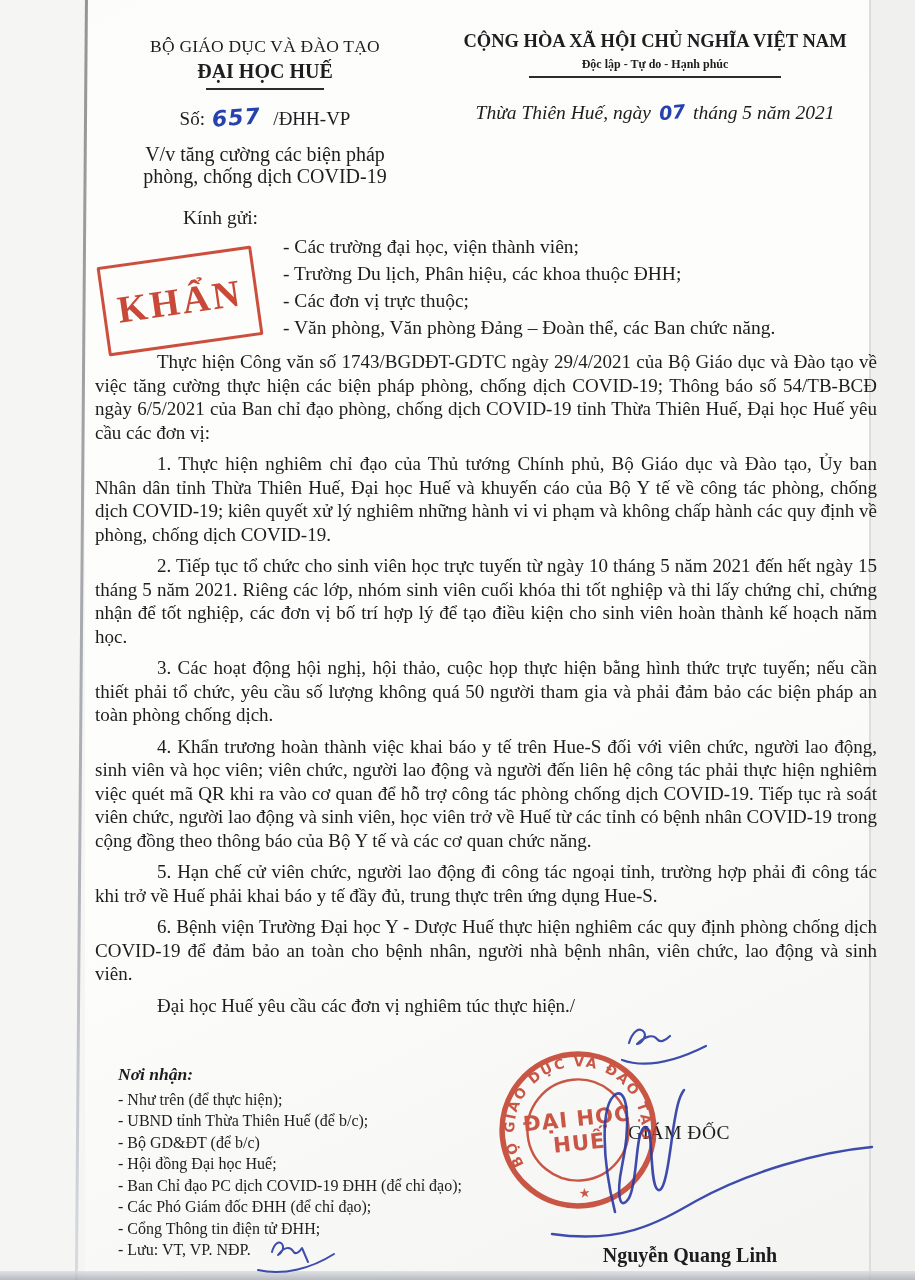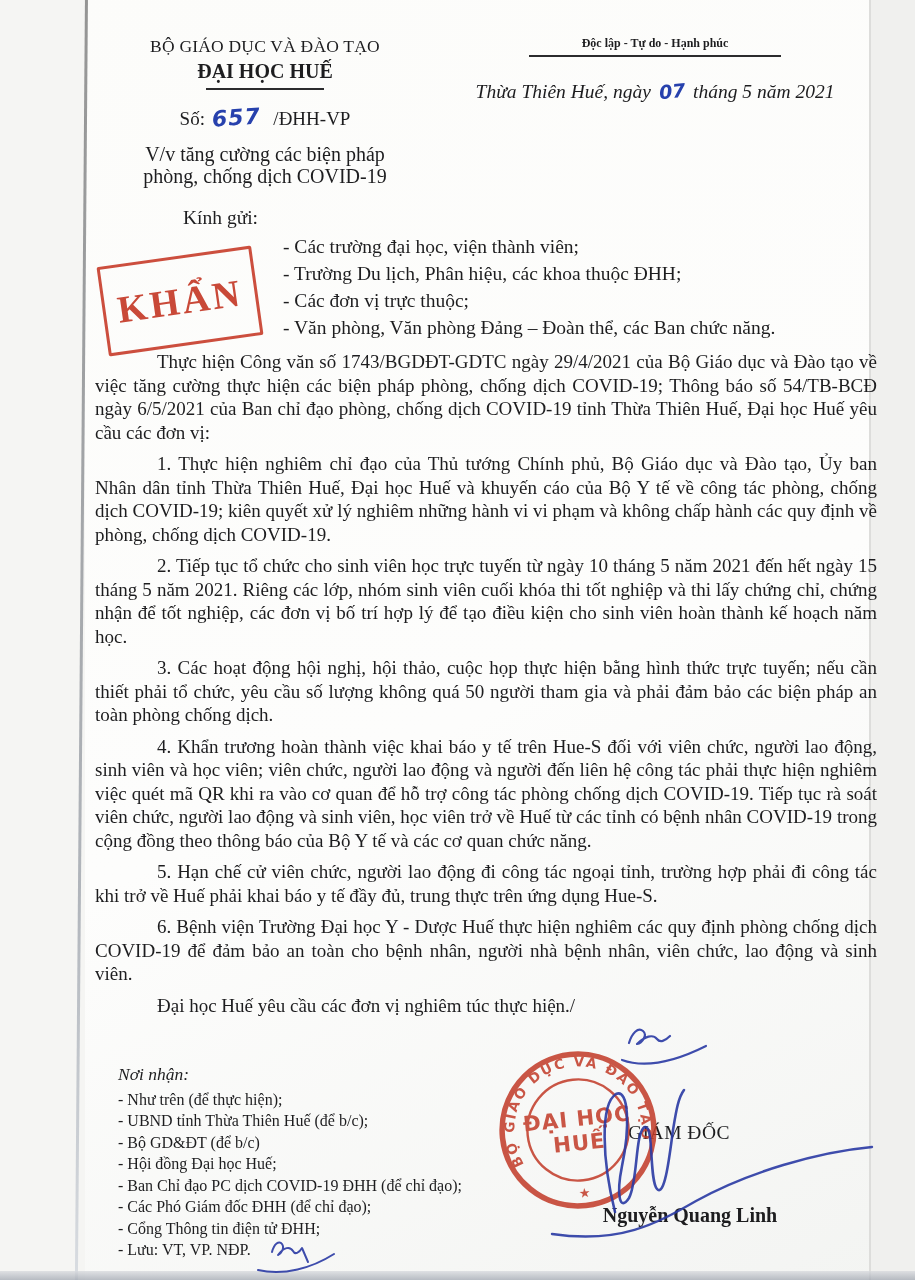--- a/index.html
+++ b/index.html
@@ -61,27 +61,27 @@
   }
   
   .content { position:absolute; left:95px; top:350px; width:782px; }
   .body-list p.para {
     margin:0 0 8px 0; text-indent:62px;
     font-size:19px; line-height:23.5px; text-align:justify;
   }
   p.closing { margin:1px 0 0 0; text-indent:62px; font-size:19px; line-height:24px; }
   
   .noi-nhan { position:absolute; left:118px; top:1064px; font-size:16px; line-height:21.5px; }
-  .noi-nhan-label { font-weight:normal; font-style:italic; font-size:17.5px; margin-bottom:3px; }
+  .noi-nhan-label { font-weight:bold; font-style:italic; font-size:17.5px; margin-bottom:3px; }
   .director-title {
     position:absolute; left:596px; top:1122px; width:166px; text-align:center;
     font-weight:normal; font-size:19.5px; letter-spacing:.5px; white-space:nowrap;
   }
   .signer-name {
-    position:absolute; left:558px; top:1204px; width:264px; text-align:center;
+    position:absolute; left:558px; top:1244px; width:264px; text-align:center;
     font-weight:bold; font-size:20px; white-space:nowrap;
   }
   .round-stamp { position:absolute; left:492px; top:1044px; width:172px; height:172px; transform:rotate(-6deg); }
   .overlay { position:absolute; left:0; top:0; width:915px; height:1280px; pointer-events:none; }
 </style>
 </head>
 <body>
 
 <div class="page">
 
@@ -100,20 +100,21 @@
       <span class="hand">657</span>
       <span class="suffix">/ĐHH-VP</span>
     </div>
     <div class="subject">
       <div>V/v tăng cường các biện pháp</div>
       <div>phòng, chống dịch COVID-19</div>
     </div>
   </div>
 
   <div class="hdr-right">
+    <div class="motto1">CỘNG HÒA XÃ HỘI CHỦ NGHĨA VIỆT NAM</div>
     <div class="motto2">Độc lập - Tự do - Hạnh phúc</div>
     <div class="rule-right"></div>
     <div class="date-line">
       <span>Thừa Thiên Huế, ngày</span>
       <span class="hand">07</span>
       <span>tháng 5 năm 2021</span>
     </div>
   </div>
 
   <div class="urgent">

